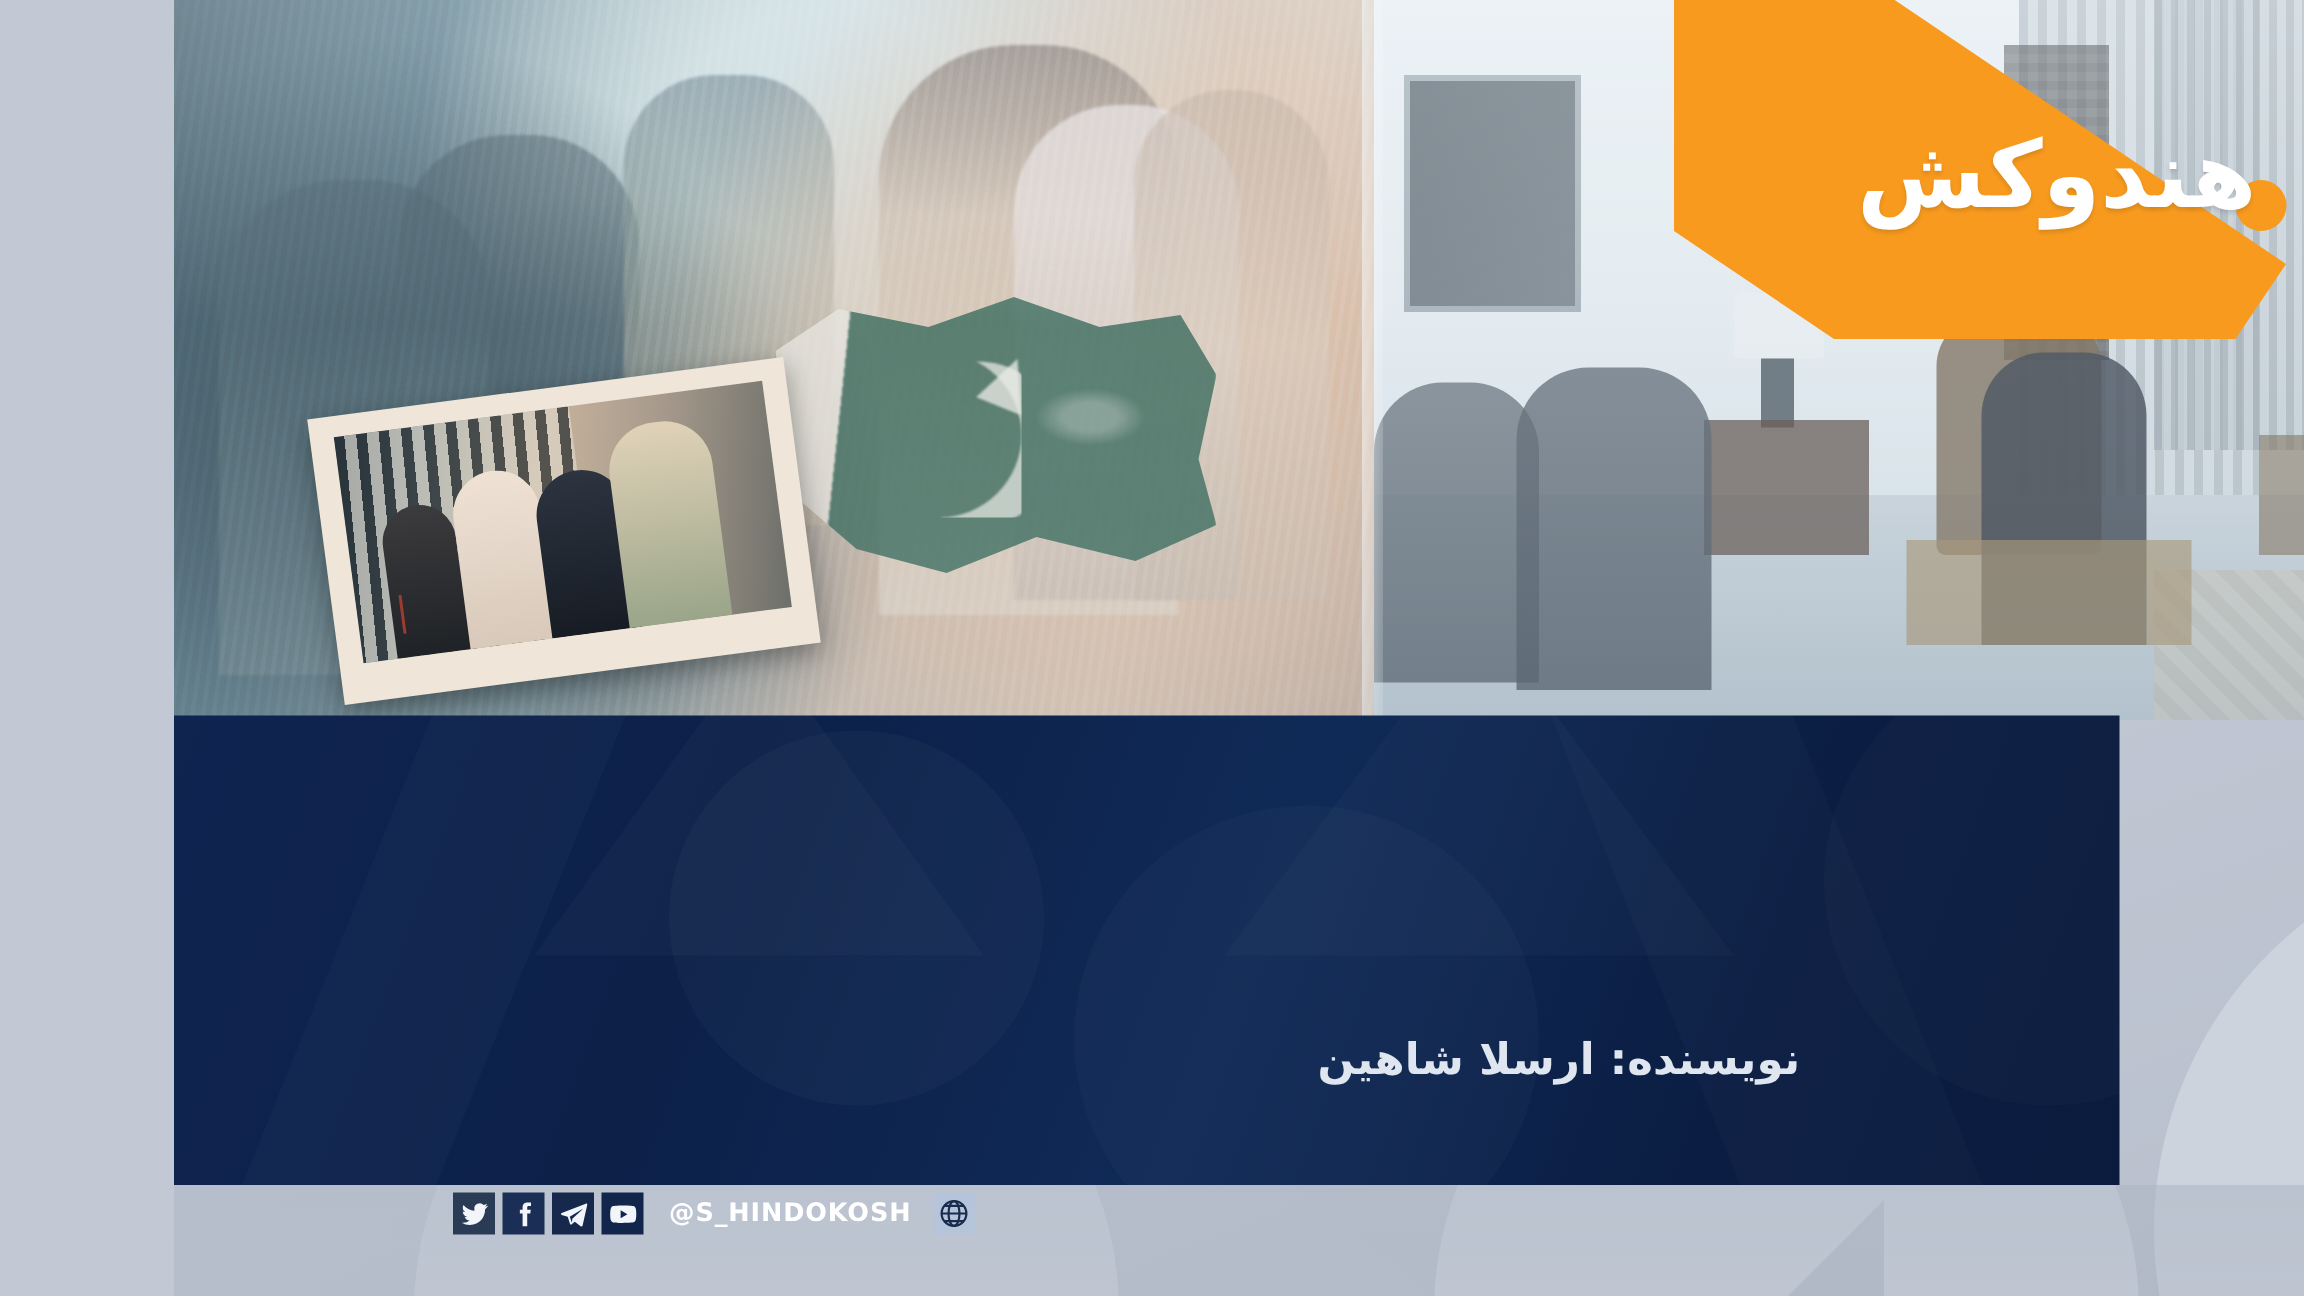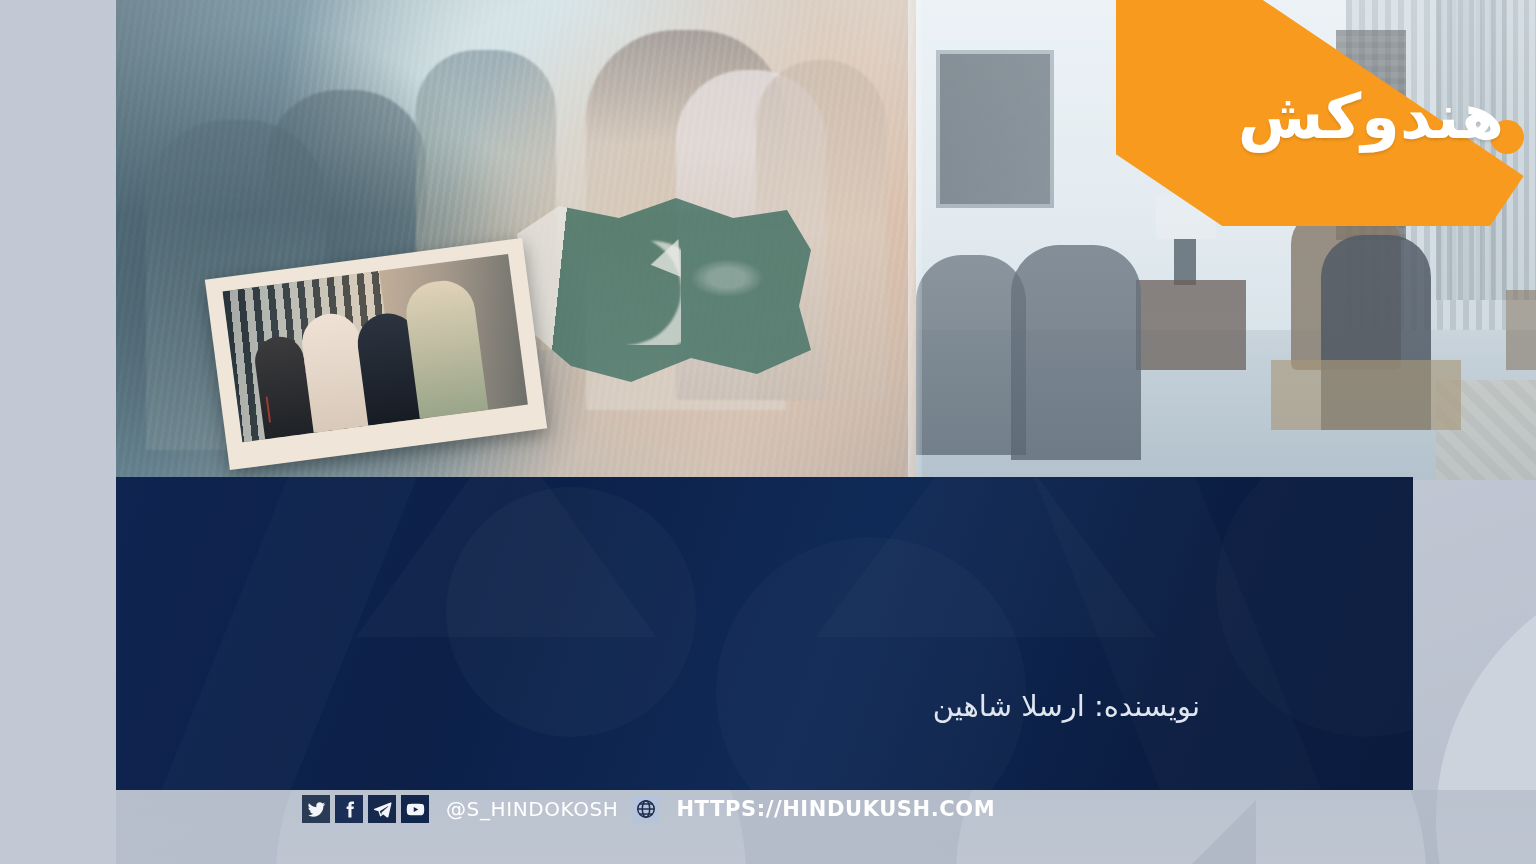--- a/index.html
+++ b/index.html
@@ -130,33 +130,33 @@
   .pd-tri2{left:700px;top:-70px;width:0;height:0;border-left:170px solid transparent;border-right:170px solid transparent;border-bottom:230px solid rgba(255,255,255,.022);}
   .pd-band{left:120px;top:-120px;width:120px;height:520px;background:rgba(255,255,255,.022);transform:rotate(22deg);}
   .pd-band2{left:980px;top:-120px;width:150px;height:520px;background:rgba(255,255,255,.018);transform:rotate(-22deg);}
 
   .title{position:absolute;right:213px;top:40px;direction:rtl;white-space:nowrap;
     font-size:62px;font-weight:700;line-height:1.25;letter-spacing:0;}
   .title .t-light{color:#e8edf4;}
   .title .t-accent{color:#F5A623;}
 
   .byline{position:absolute;right:213px;top:212px;direction:rtl;white-space:nowrap;
-    color:#dfe6ef;font-size:29px;font-weight:400;}
+    color:#dfe6ef;font-size:29px;font-weight:700;}
 
   
   .footer{position:absolute;left:0;top:790px;width:1536px;height:74px;
     background:linear-gradient(180deg,rgba(172,181,196,.55),rgba(162,172,188,.35));}
   .footer-row{position:absolute;left:186px;top:792px;height:34px;display:flex;align-items:center;gap:0;direction:ltr;}
   .sicon{width:28px;height:28px;margin-right:5px;display:flex;align-items:center;justify-content:center;}
   .sicon svg{width:19px;height:19px;fill:#f2f5fa;}
   .sicon.tw{background:#2a3c55;}
   .sicon.fb{background:#1b2e55;}
   .sicon.tg{background:#16294d;}
   .sicon.yt{background:#12254a;}
-  .handle{color:#ffffff;font-size:20px;font-weight:400;letter-spacing:.6px;margin:0 14px 0 12px;white-space:nowrap;}
+  .handle{color:#ffffff;font-size:17px;font-weight:700;letter-spacing:.6px;margin:0 14px 0 12px;white-space:nowrap;}
   .globe{width:28px;height:28px;display:flex;align-items:center;justify-content:center;background:rgba(176,196,226,.55);}
   .globe svg{width:22px;height:22px;stroke:#192c4e;fill:none;stroke-width:1.6;}
   .url{color:#ffffff;font-size:21px;font-weight:700;letter-spacing:.6px;margin-left:16px;white-space:nowrap;}
 </style>
 </head>
 <body>
 
 <div class="stage">
 
   <div class="bg">
@@ -273,16 +273,15 @@
     <div class="globe">
       <svg viewBox="0 0 24 24">
         <circle cx="12" cy="12" r="9"></circle>
         <ellipse cx="12" cy="12" rx="4" ry="9"></ellipse>
         <line x1="3" y1="12" x2="21" y2="12"></line>
         <line x1="4.8" y1="6.5" x2="19.2" y2="6.5"></line>
         <line x1="4.8" y1="17.5" x2="19.2" y2="17.5"></line>
       </svg>
     </div>
 
-    <div class="url">HTTPS://HINDUKUSH.COM</div>
   </div>
 
 </div>
 
 </body></html>

